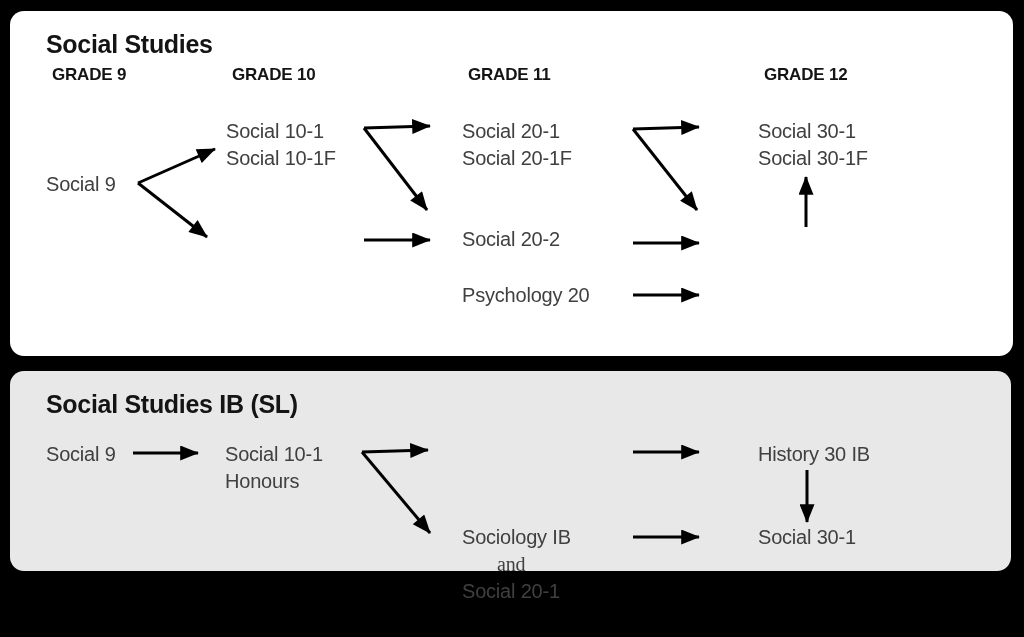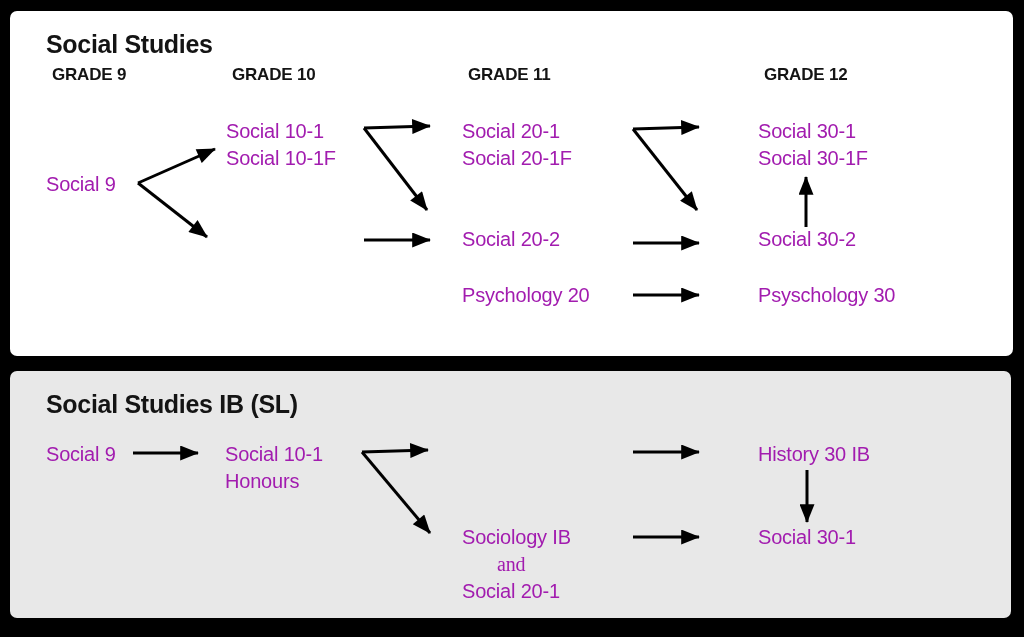--- a/index.html
+++ b/index.html
@@ -4,37 +4,37 @@
 <style>
   * { margin: 0; padding: 0; box-sizing: border-box; }
   html, body { width: 1024px; height: 637px; }
   body {
     background: #000000;
     font-family: "Liberation Sans", sans-serif;
     position: relative;
     overflow: hidden;
   }
   .stage { position: absolute; inset: 0; }
-  .panel { position: absolute; border-radius: 7px; }
+  .panel { position: absolute; border-radius: 14px; }
   .panel-top  { left: 10px; top: 11px;  width: 1003px; height: 345px; background: #ffffff; }
-  .panel-bottom { left: 10px; top: 371px; width: 1001px; height: 247px; background: #e8e8e8; }
+  .panel-bottom { left: 10px; top: 371px; width: 1001px; height: 200px; background: #e8e8e8; }
   .panel-title {
     position: absolute; left: 36px; top: 18px;
     font-size: 25px; font-weight: bold; color: #141414;
     letter-spacing: -0.3px; line-height: 30px;
   }
   .col-header {
     position: absolute; top: 54px;
     font-size: 17px; font-weight: bold; color: #141414;
     letter-spacing: -0.2px;
     margin-left: 6px;
   }
   .node {
     position: absolute;
-    font-size: 20px; line-height: 27px; color: #a21caf;
+    font-size: 20px; line-height: 27px; color: #404040;
     letter-spacing: -0.2px; white-space: nowrap;
   }
   .node .indent { padding-left: 35px; font-family: Liberation Serif, serif; }
   .arrows { position: absolute; left: 0; top: 0; }
   .arrows path { stroke: #000000; stroke-width: 3; fill: none; }
   .arrows marker path { stroke: none; fill: #000000; }
 </style>
 </head>
 <body>
 
@@ -69,26 +69,22 @@
 
     <div class="node" style="left:452px;top:271px">
       <div>Psychology 20</div>
     </div>
 
     <div class="node" style="left:748px;top:107px">
       <div>Social 30-1</div>
       <div>Social 30-1F</div>
     </div>
 
-    <div class="node" style="left:748px;top:215px">
-      <div>Social 30-2</div>
-    </div>
 
     <div class="node" style="left:748px;top:271px">
-      <div>Psyschology 30</div>
     </div>
 
     <svg class="arrows" width="1003" height="345" viewBox="0 0 1003 345">
       <defs>
         <marker id="ah1" viewBox="0 0 10 8" refX="9.5" refY="4" markerWidth="21" markerHeight="15" orient="auto" markerUnits="userSpaceOnUse">
           <path d="M0,0 L10,4 L0,8 Z"></path>
         </marker>
       </defs>
       <path d="M128,172 L205,138" marker-end="url(#ah1)"></path>
       <path d="M128,172 L197,226" marker-end="url(#ah1)"></path>

